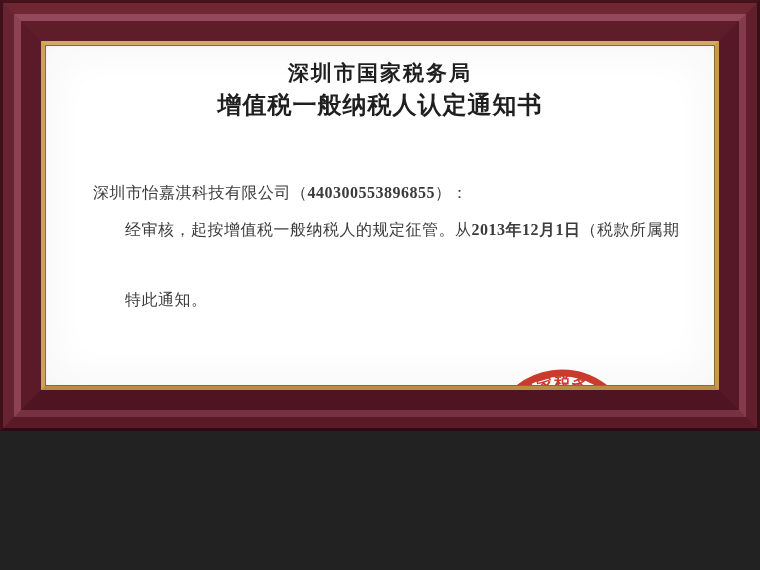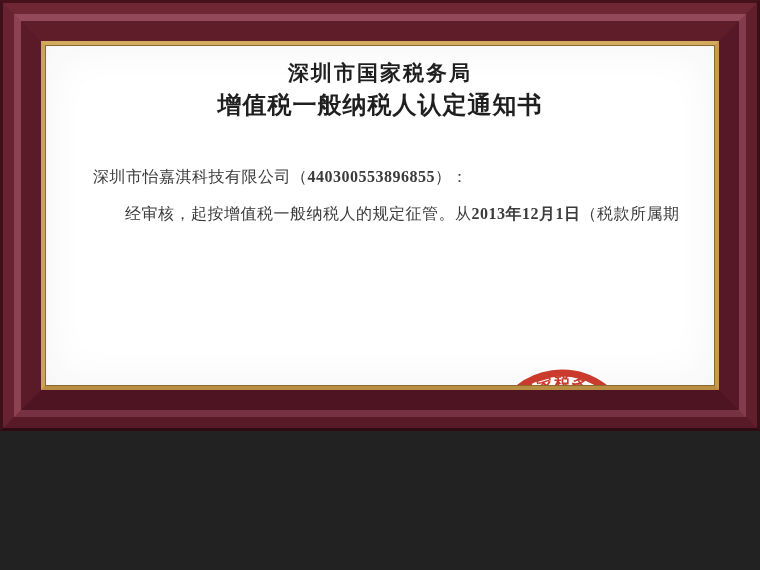--- a/index.html
+++ b/index.html
@@ -57,21 +57,21 @@
     box-shadow:inset 0 0 45px rgba(60,40,40,.05);
     overflow:hidden;
   }
   .center{left:0;right:0;text-align:center;}
   .abs{position:absolute;margin:0;}
   .title1{top:13px;font-size:21px;font-weight:bold;color:var(--title-ink);letter-spacing:2px;}
   .title2{top:43px;font-size:24px;font-weight:bold;color:var(--title-ink);letter-spacing:1px;}
   .docno{top:88px;font-size:15px;color:#2a2a2a;letter-spacing:.5px;}
   .docno b,.addressee b,.bodyline b{font-weight:bold;}
   .addressee{top:121px;left:47px;font-size:16px;color:var(--ink);}
-  .bodyline{font-size:16px;color:var(--ink);letter-spacing:.5px;}
+  .bodyline{font-size:16px;color:var(--ink);letter-spacing:.5px;margin-top:16px;}
   .p1{top:158px;left:47px;right:30px;text-indent:2em;white-space:nowrap;}
   .p2{top:193px;left:47px;}
   .closing{top:228px;left:47px;text-indent:2em;}
   
   .seal{position:absolute;top:311px;left:431px;width:170px;height:170px;opacity:.92;}
   .seal-ring{fill:none;stroke:var(--stamp-red);stroke-width:7;}
   .seal-star{fill:var(--star-red);}
   .seal-arc-text{fill:var(--stamp-red);font-size:16px;font-weight:bold;
     font-family:"Liberation Serif","DejaVu Serif",serif;}
   .seal-smudge{fill:var(--stamp-red);opacity:.8;}
@@ -97,20 +97,21 @@
         <h1 class="abs center title1">深圳市国家税务局</h1>
 
         <h2 class="abs center title2">增值税一般纳税人认定通知书</h2>
 
 
         <p class="abs bodyline addressee"><span>深圳市怡嘉淇科技有限公司（</span><b>440300553896855</b><span>）：</span></p>
 
         <p class="abs bodyline p1"><span>经审核，起按增值税一般纳税人的规定征管。从</span><b>2013年12月1日</b><span>（税款所属期</span></p>
 
 
+        <p class="abs bodyline closing">特此通知。</p>
 
         <svg class="seal" viewBox="0 0 170 170" xmlns="http://www.w3.org/2000/svg">
           <g transform="rotate(-8 85 85)">
             <circle class="seal-ring" cx="85" cy="85" r="69"></circle>
             <polygon class="seal-star" points="85,55 92.1,75.3 113.5,75.7 96.4,88.7 102.6,109.3 85,97 67.4,109.3 73.6,88.7 56.5,75.7 77.9,75.3"></polygon>
             <path id="sealArc" fill="none" d="M 46.8 123.2 A 54 54 0 1 1 123.2 46.8 A 54 54 0 0 1 123.2 123.2"></path>
             <text class="seal-arc-text">
               <textPath href="#sealArc" startOffset="0" textLength="254">深圳市宝安区国家税务局西乡税务所</textPath>
             </text>
             <rect class="seal-smudge" x="55" y="132" width="28" height="13" rx="3" transform="rotate(14 69 138)"></rect>

